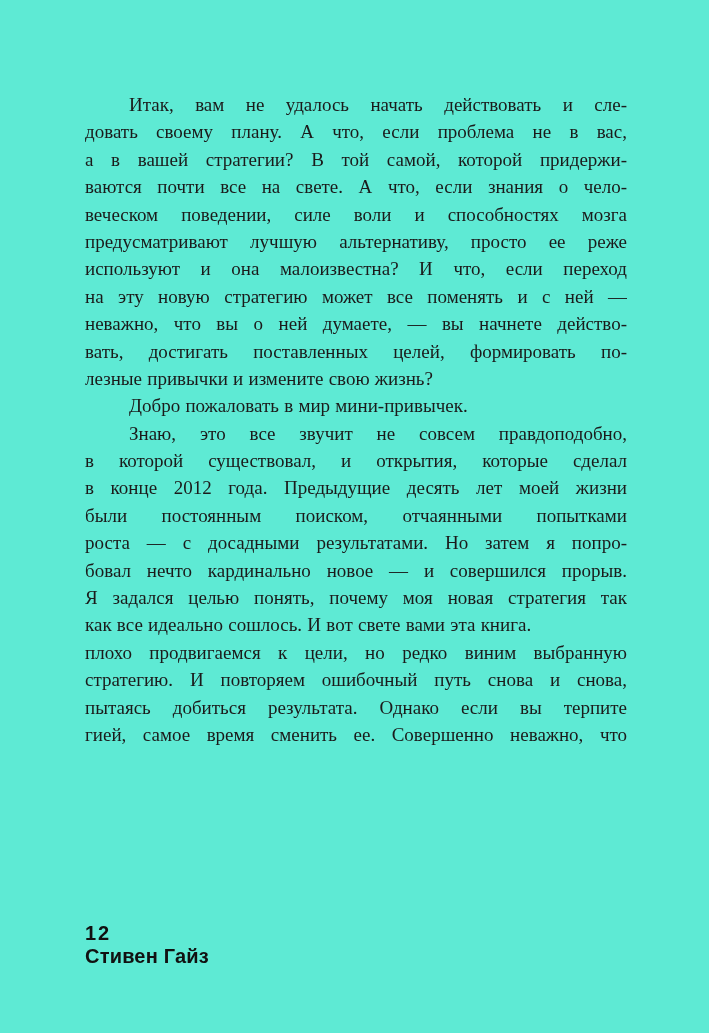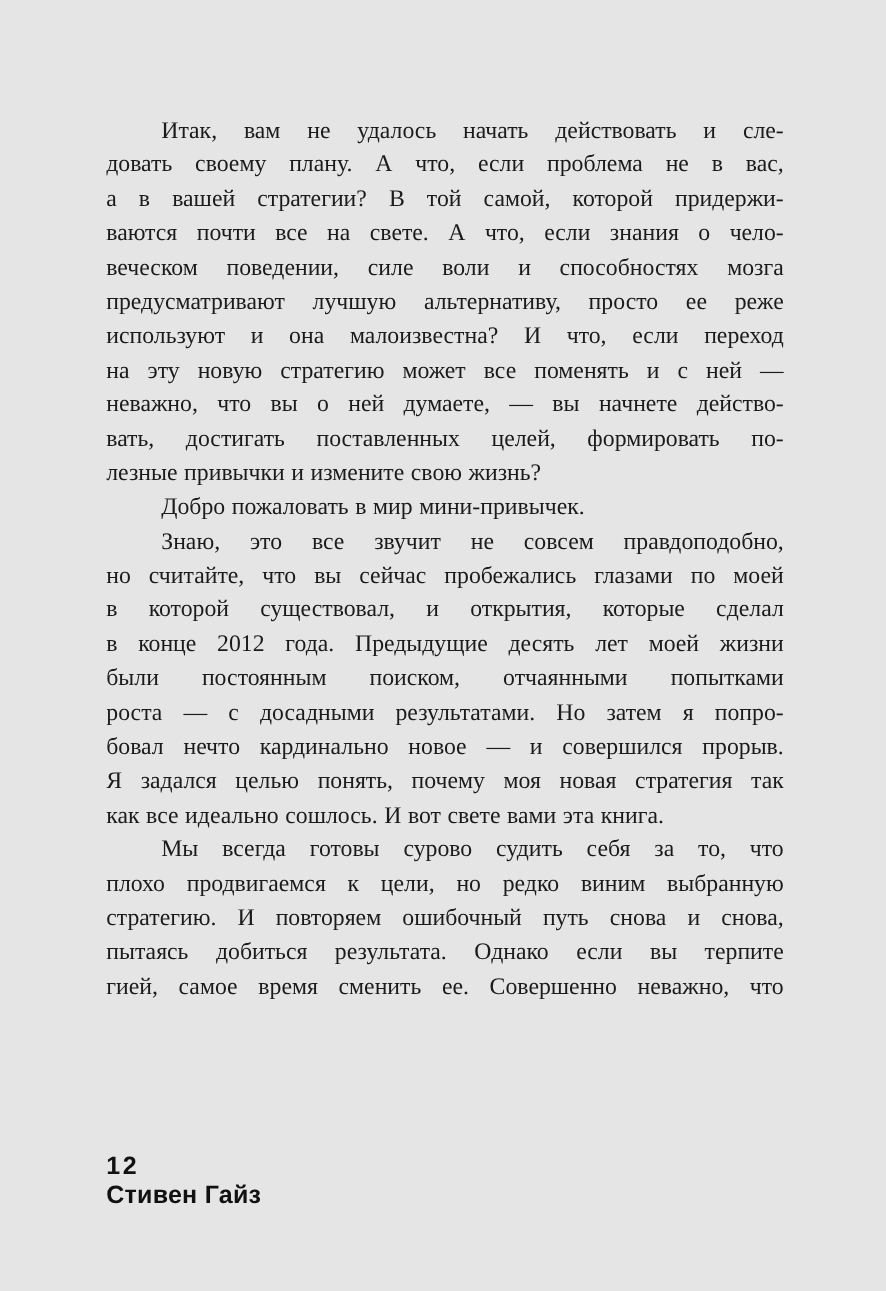--- a/index.html
+++ b/index.html
@@ -4,21 +4,21 @@
 <style>
   html, body {
     margin: 0;
     padding: 0;
     background: #ffffff;
   }
   .page {
     position: relative;
     width: 709px;
     height: 1033px;
-    background: #e5e5e5;
+    background: #5eead4;
     overflow: hidden;
     font-family: "Liberation Serif", "DejaVu Serif", serif;
     color: #1b1b1b;
   }
   .text-block {
     position: absolute;
     left: 85px;
     top: 91px;
     width: 542px;
     font-size: 19px;
@@ -78,31 +78,29 @@
         <div class="line j">на эту новую стратегию может все поменять и с ней —</div>
         <div class="line j">неважно, что вы о ней думаете, — вы начнете действо-</div>
         <div class="line j">вать, достигать поставленных целей, формировать по-</div>
         <div class="line">лезные привычки и измените свою жизнь?</div>
       </div>
       <div class="para">
         <div class="line indent">Добро пожаловать в мир мини-привычек.</div>
       </div>
       <div class="para">
         <div class="line j indent">Знаю, это все звучит не совсем правдоподобно,</div>
-        <div class="line j">но считайте, что вы сейчас пробежались глазами по моей</div>
         <div class="line j">в которой существовал, и открытия, которые сделал</div>
         <div class="line j">в конце 2012 года. Предыдущие десять лет моей жизни</div>
         <div class="line j">были постоянным поиском, отчаянными попытками</div>
         <div class="line j">роста — с досадными результатами. Но затем я попро-</div>
         <div class="line j">бовал нечто кардинально новое — и совершился прорыв.</div>
         <div class="line j">Я задался целью понять, почему моя новая стратегия так</div>
         <div class="line">как все идеально сошлось. И вот свете вами эта книга.</div>
       </div>
       <div class="para">
-        <div class="line j indent">Мы всегда готовы сурово судить себя за то, что</div>
         <div class="line j">плохо продвигаемся к цели, но редко виним выбранную</div>
         <div class="line j">стратегию. И повторяем ошибочный путь снова и снова,</div>
         <div class="line j">пытаясь добиться результата. Однако если вы терпите</div>
         <div class="line j">гией, самое время сменить ее. Совершенно неважно, что</div>
       </div>
     </div>
 
   <div class="footer">
     <span class="page-num">12</span>
     <span class="author">Стивен Гайз</span>

